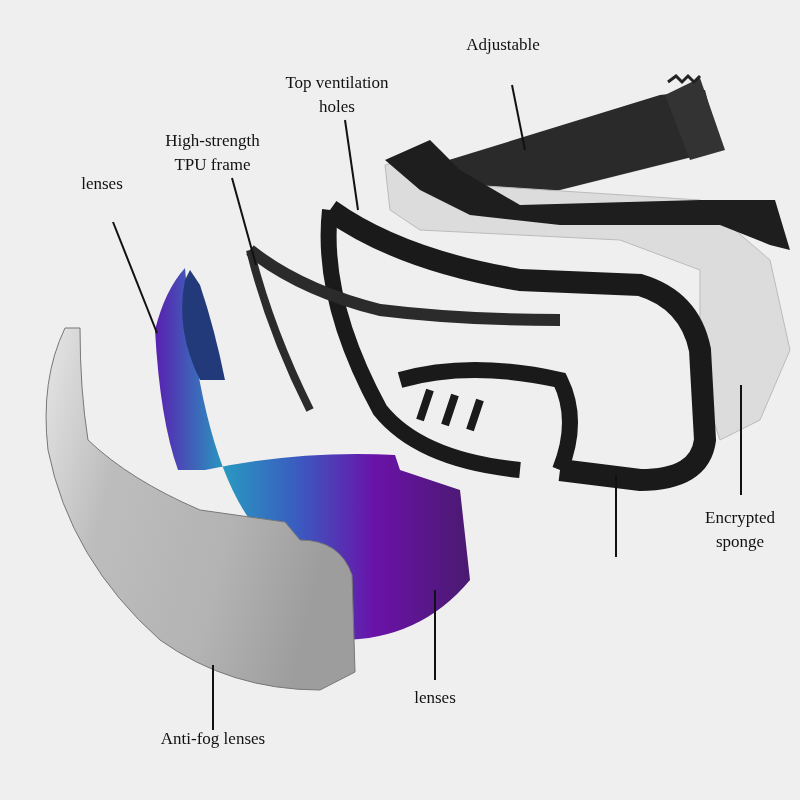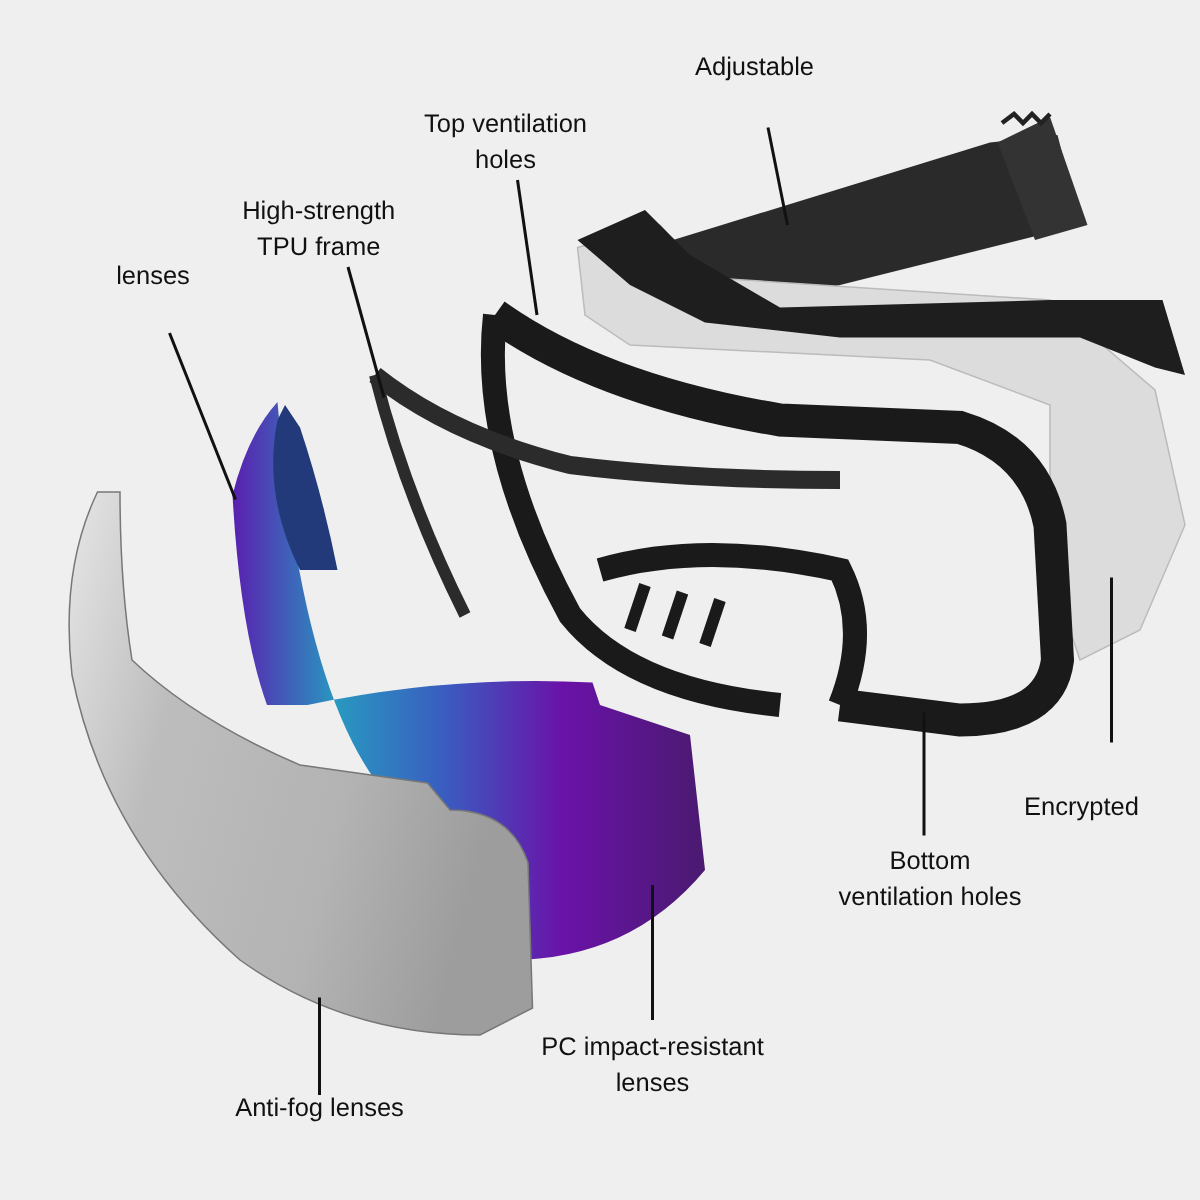--- a/index.html
+++ b/index.html
@@ -1,19 +1,19 @@
 <!DOCTYPE html>
 <html><head>
 <meta charset="utf-8">
 <style>
   html, body { margin:0; padding:0; }
   body { width:800px; height:800px; background:#efefef; overflow:hidden; position:relative; font-family:"Liberation Sans", sans-serif; }
   #stage { position:absolute; left:0; top:0; width:800px; height:800px; }
   .label { position:absolute; color:#111; font-size:17px; line-height:24px; text-align:center; white-space:nowrap; }
-  .label span { display:block; }
+  .label span { display:block;font-family:Liberation Serif, serif; }
 </style>
 </head>
 <body>
 
 <div id="stage">
   <svg width="800" height="800" viewBox="0 0 800 800">
     <defs>
       <linearGradient id="lensGrad" x1="0" y1="0" x2="1" y2="0">
         <stop offset="0" stop-color="#5a1fb0"></stop>
         <stop offset="0.22" stop-color="#2898c0"></stop>
@@ -81,27 +81,23 @@
     <span>Top ventilation</span>
     <span>holes</span>
   </div>
   <div class="label" style="left:145px; top:129px; width:135px;">
     <span>High-strength</span>
     <span>TPU frame</span>
   </div>
   <div class="label" style="left:32px; top:172px; width:140px;">
     <span>lenses</span>
   </div>
-  <div class="label" style="left:666px; top:506px; width:110px;margin-top:20px;">
+  <div class="label" style="left:685px; top:506px; width:110px;">
     <span>Encrypted</span>
-  </div>
-  <div class="label" style="left:540px; top:562px; width:160px;">
-    <span>Bottom</span>
-    <span>ventilation holes</span>
+    <span>sponge</span>
   </div>
   <div class="label" style="left:335px; top:686px; width:200px;">
-    <span>PC impact-resistant</span>
     <span>lenses</span>
   </div>
   <div class="label" style="left:138px; top:727px; width:150px;">
     <span>Anti-fog lenses</span>
   </div>
 </div>
 
 </body></html>

